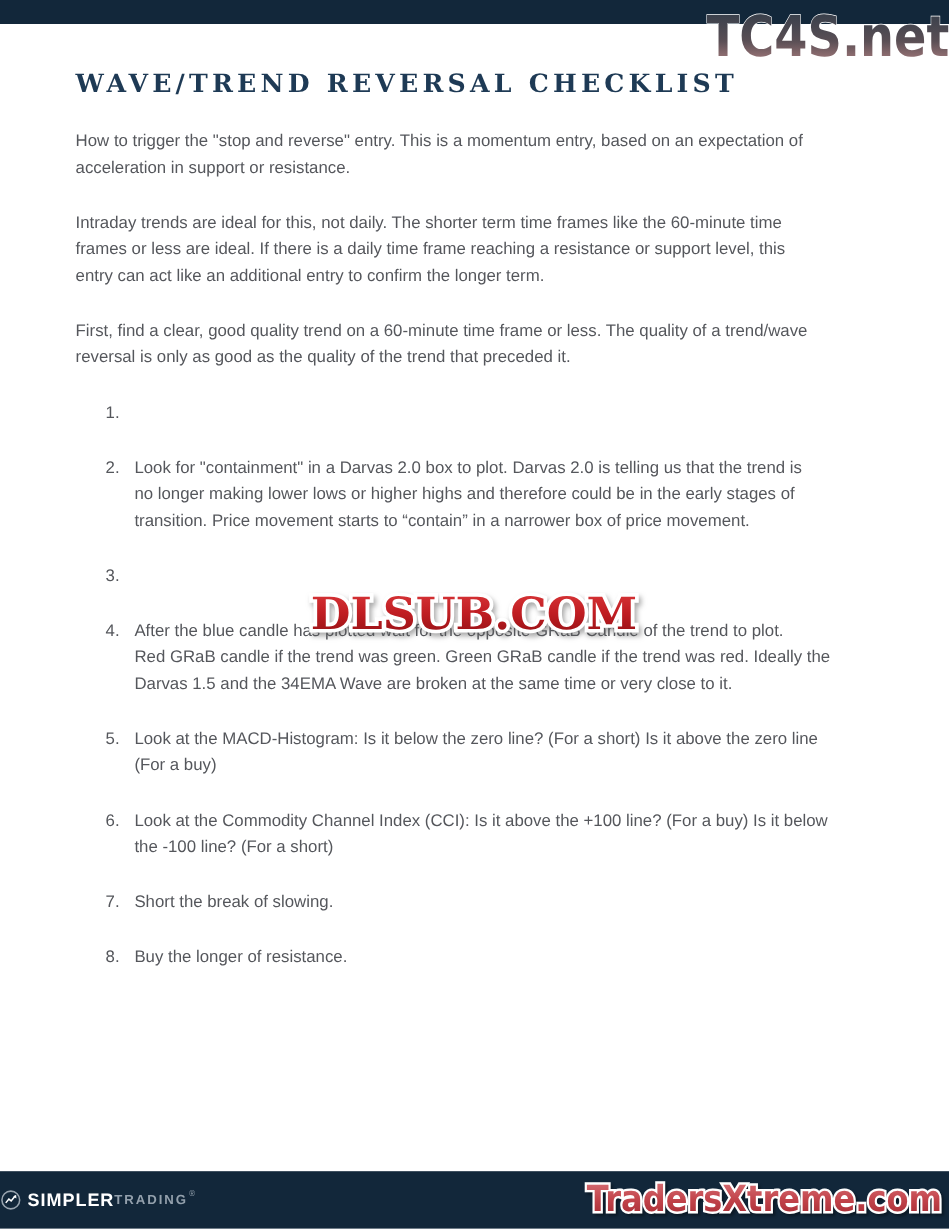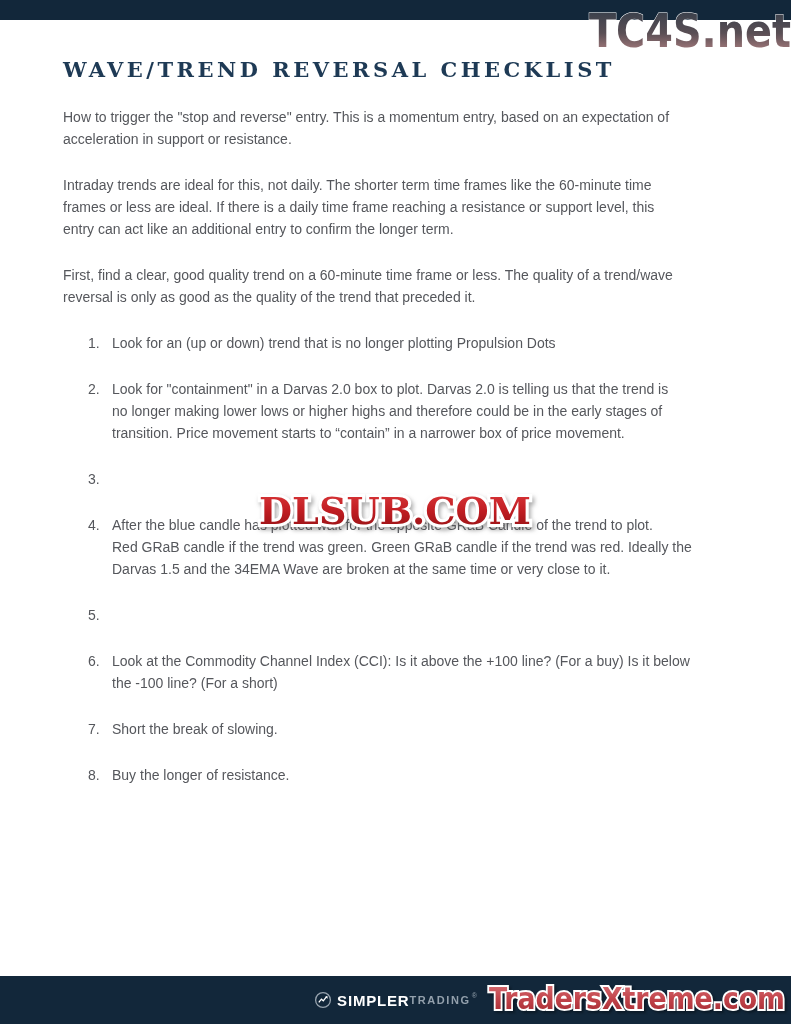--- a/index.html
+++ b/index.html
@@ -52,21 +52,21 @@
   }
   .wm-traders {
     position:absolute; bottom:5px; right:0; z-index:6;
     filter:drop-shadow(2px 2px 1px rgba(8,18,28,0.65));
   }
 
   .footer {
     position:absolute; bottom:0; left:0;
     width:791px; height:48px;
     background:#12273a;
-    display:flex; align-items:center; justify-content:center;
+    display:flex; align-items:center; justify-content:flex-start;
   }
   .brand { display:flex; align-items:center; }
   .brand-icon { margin-right:5px; display:flex; }
   .brand-bold {
     color:#ffffff; font-weight:bold; font-size:15px; letter-spacing:0.8px;
   }
   .brand-light {
     color:#93a0ac; font-weight:bold; font-size:11px; letter-spacing:1.6px;
   }
   .brand-reg {
@@ -96,39 +96,40 @@
 acceleration in support or resistance.</p>
   <p class="para">Intraday trends are ideal for this, not daily. The shorter term time frames like the 60-minute time
 frames or less are ideal. If there is a daily time frame reaching a resistance or support level, this
 entry can act like an additional entry to confirm the longer term.</p>
   <p class="para">First, find a clear, good quality trend on a 60-minute time frame or less. The quality of a trend/wave
 reversal is only as good as the quality of the trend that preceded it.</p>
 
   <ol class="checklist">
     <li class="check-item">
       <span class="check-num">1.</span>
-      <span class="check-text">Look for an (up or down) trend that is no longer plotting Propulsion Dots</span>
     </li>
     <li class="check-item">
       <span class="check-num">2.</span>
       <span class="check-text">Look for "containment" in a Darvas 2.0 box to plot. Darvas 2.0 is telling us that the trend is
 no longer making lower lows or higher highs and therefore could be in the early stages of
 transition. Price movement starts to “contain” in a narrower box of price movement.</span>
     </li>
     <li class="check-item">
       <span class="check-num">3.</span>
     </li>
     <li class="check-item">
       <span class="check-num">4.</span>
       <span class="check-text">After the blue candle has plotted wait for the opposite GRaB Candle of the trend to plot.
 Red GRaB candle if the trend was green. Green GRaB candle if the trend was red. Ideally the
 Darvas 1.5 and the 34EMA Wave are broken at the same time or very close to it.</span>
     </li>
     <li class="check-item">
       <span class="check-num">5.</span>
+      <span class="check-text">Look at the MACD-Histogram: Is it below the zero line? (For a short) Is it above the zero line
+(For a buy)</span>
     </li>
     <li class="check-item">
       <span class="check-num">6.</span>
       <span class="check-text">Look at the Commodity Channel Index (CCI): Is it above the +100 line? (For a buy) Is it below
 the -100 line? (For a short)</span>
     </li>
     <li class="check-item">
       <span class="check-num">7.</span>
       <span class="check-text">Short the break of slowing.</span>
     </li>

